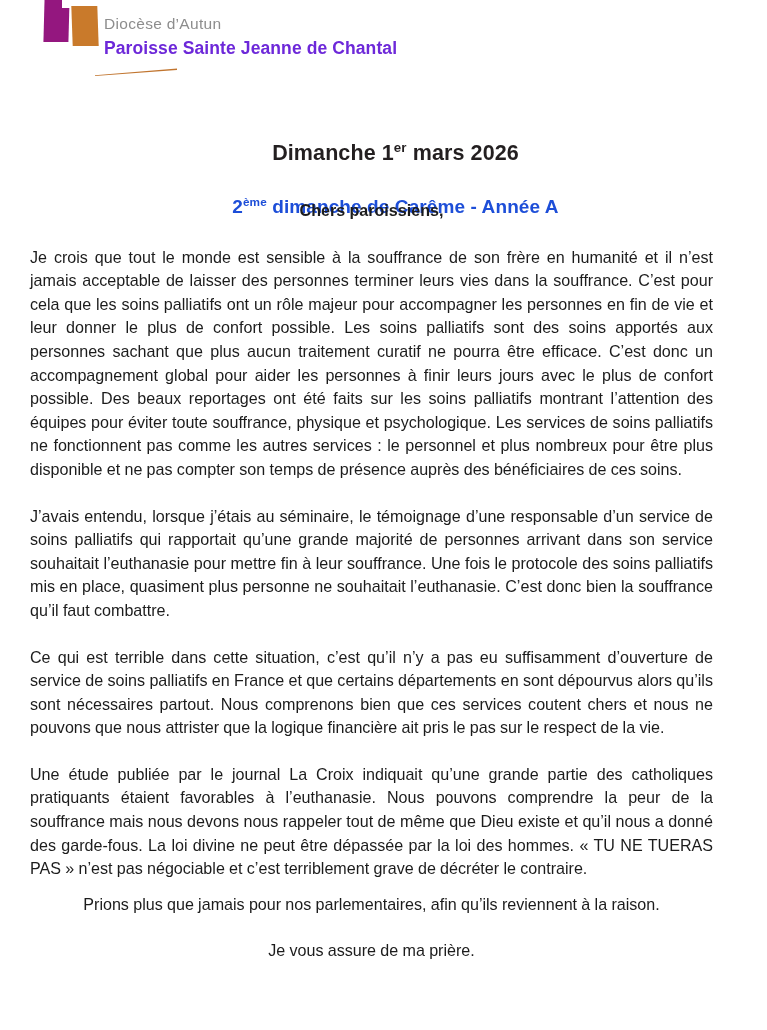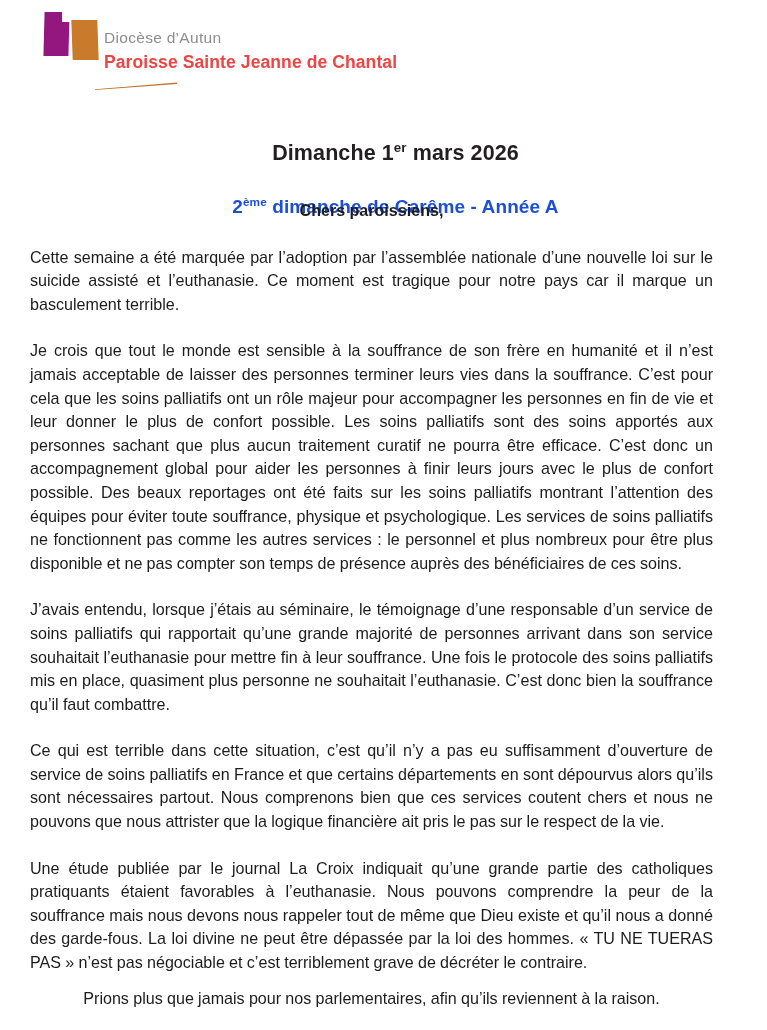--- a/index.html
+++ b/index.html
@@ -14,21 +14,21 @@
     position: relative;
     overflow: hidden;
     font-family: "Liberation Sans", "DejaVu Sans", sans-serif;
     color: #231f20;
   }
 
   
   .letterhead {
     position: absolute;
     left: 0;
-    top: 18px;
+    top: 4px;
     width: 767px;
     height: 88px;
   }
   .logo-mark {
     position: absolute;
     left: 44px;
     top: -6px;
     width: 58px;
     height: 50px;
   }
@@ -69,21 +69,21 @@
     line-height: 20px;
     color: #8d8d8d;
     letter-spacing: 0.3px;
     font-weight: 400;
     white-space: nowrap;
   }
   .logo-paroisse {
     margin-top: 3px;
     font-size: 17.5px;
     line-height: 22px;
-    color: #ef4444;
+    color: #6d28d9;
     font-weight: bold;
     letter-spacing: 0.1px;
     white-space: nowrap;
   }
   .logo-rule {
     position: absolute;
     left: 95px;
     top: 64px;
     width: 82px;
     height: 8px;
@@ -179,21 +179,20 @@
   </div>
   <div class="title-line-2">
     <span>2</span><sup>ème</sup><span> dimanche de  Carême - Année A</span>
   </div>
 </div>
 
 <main class="body-copy">
 
   <p class="salutation">Chers paroissiens,</p>
 
-  <p>Cette semaine a été marquée par l’adoption par l’assemblée nationale d’une nouvelle loi sur le suicide assisté et l’euthanasie. Ce moment est tragique pour notre pays car il marque un basculement terrible.</p>
 
   <p>Je crois que tout le monde est sensible à la souffrance de son frère en humanité et il n’est jamais acceptable de laisser des personnes terminer leurs vies dans la souffrance. C’est pour cela que les soins palliatifs ont un rôle majeur pour accompagner les personnes en fin de vie et leur donner le plus de confort possible. Les soins palliatifs sont des soins apportés aux personnes sachant que plus aucun traitement curatif ne pourra être efficace. C’est donc un accompagnement global pour aider les personnes à finir leurs jours avec le plus de confort possible. Des beaux reportages ont été faits sur les soins palliatifs montrant l’attention des équipes pour éviter toute souffrance, physique et psychologique. Les services de soins palliatifs ne fonctionnent pas comme les autres services : le personnel et plus nombreux pour être plus disponible et ne pas compter son temps de présence auprès des bénéficiaires de ces soins.</p>
 
   <p>J’avais entendu, lorsque j’étais au séminaire, le témoignage d’une responsable d’un service de soins palliatifs qui rapportait qu’une grande majorité de personnes arrivant dans son service souhaitait l’euthanasie pour mettre fin à leur souffrance. Une fois le protocole des soins palliatifs mis en place, quasiment plus personne ne souhaitait l’euthanasie. C’est donc bien la souffrance qu’il faut combattre.</p>
 
   <p>Ce qui est terrible dans cette situation, c’est qu’il n’y a pas eu suffisamment d’ouverture de service de soins palliatifs en France et que certains départements en sont dépourvus alors qu’ils sont nécessaires partout. Nous comprenons bien que ces services coutent chers et nous ne pouvons que nous attrister que la logique financière ait pris le pas sur le respect de la vie.</p>
 
   <p class="tight">Une étude publiée par le journal La Croix indiquait qu’une grande partie des catholiques pratiquants étaient favorables à l’euthanasie. Nous pouvons comprendre la peur de la souffrance mais nous devons nous rappeler tout de même que Dieu existe et qu’il nous a donné des garde-fous. La loi divine ne peut être dépassée par la loi des hommes. « TU NE TUERAS PAS » n’est pas négociable et c’est terriblement grave de décréter le contraire.</p>
 
   <p class="closing">Prions plus que jamais pour nos parlementaires, afin qu’ils reviennent à la raison.</p>

